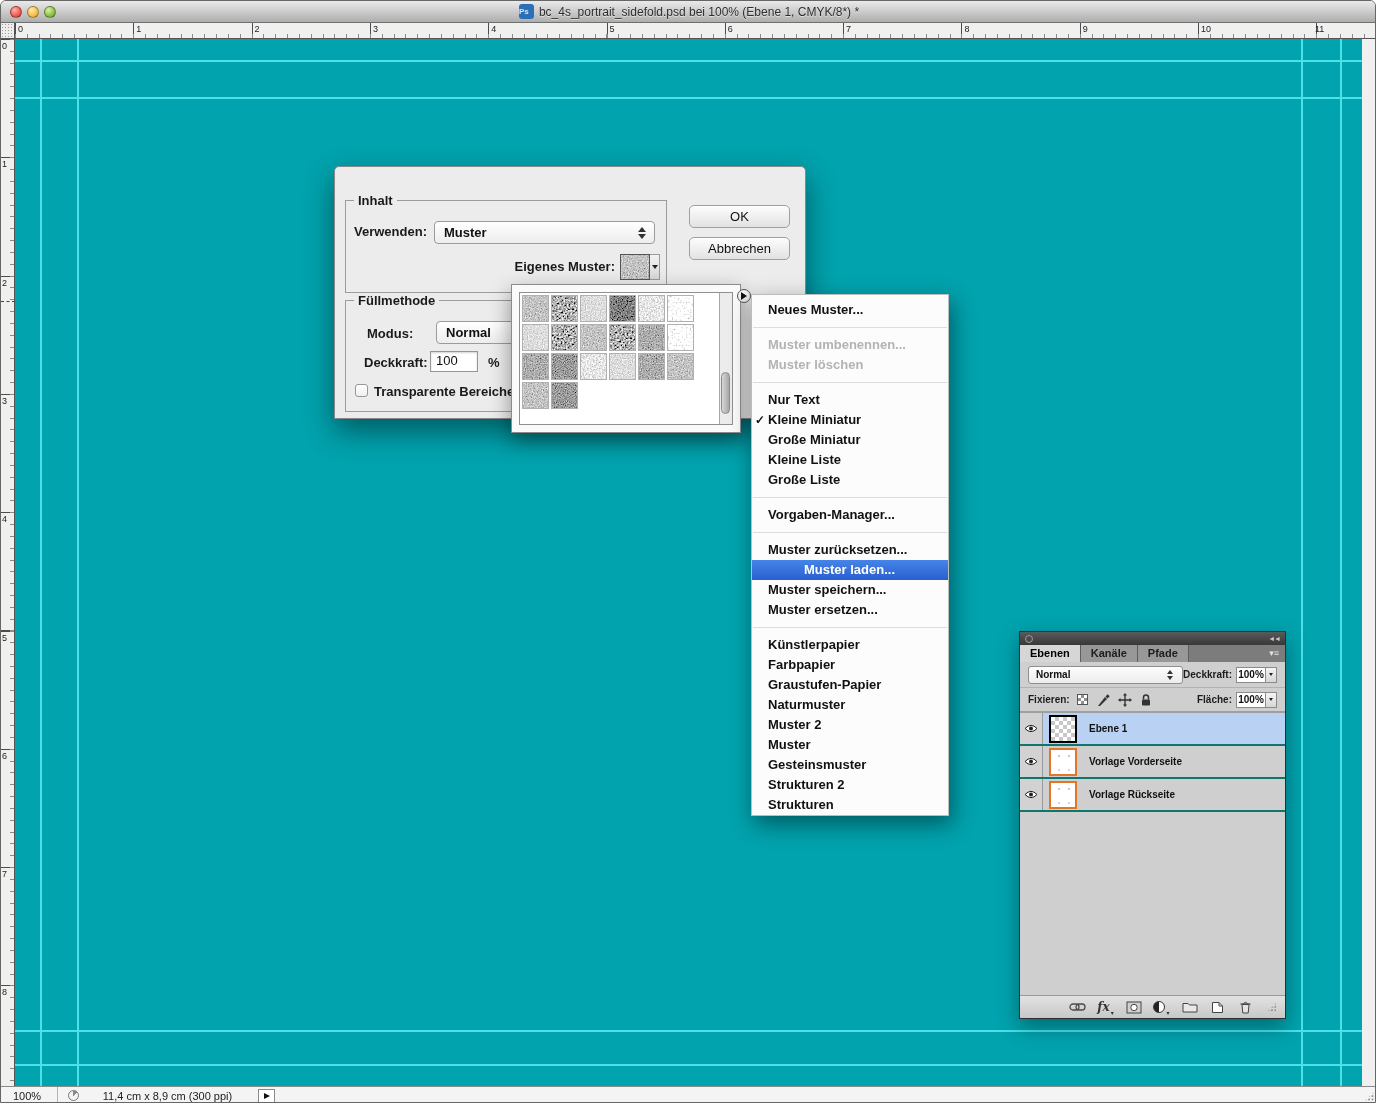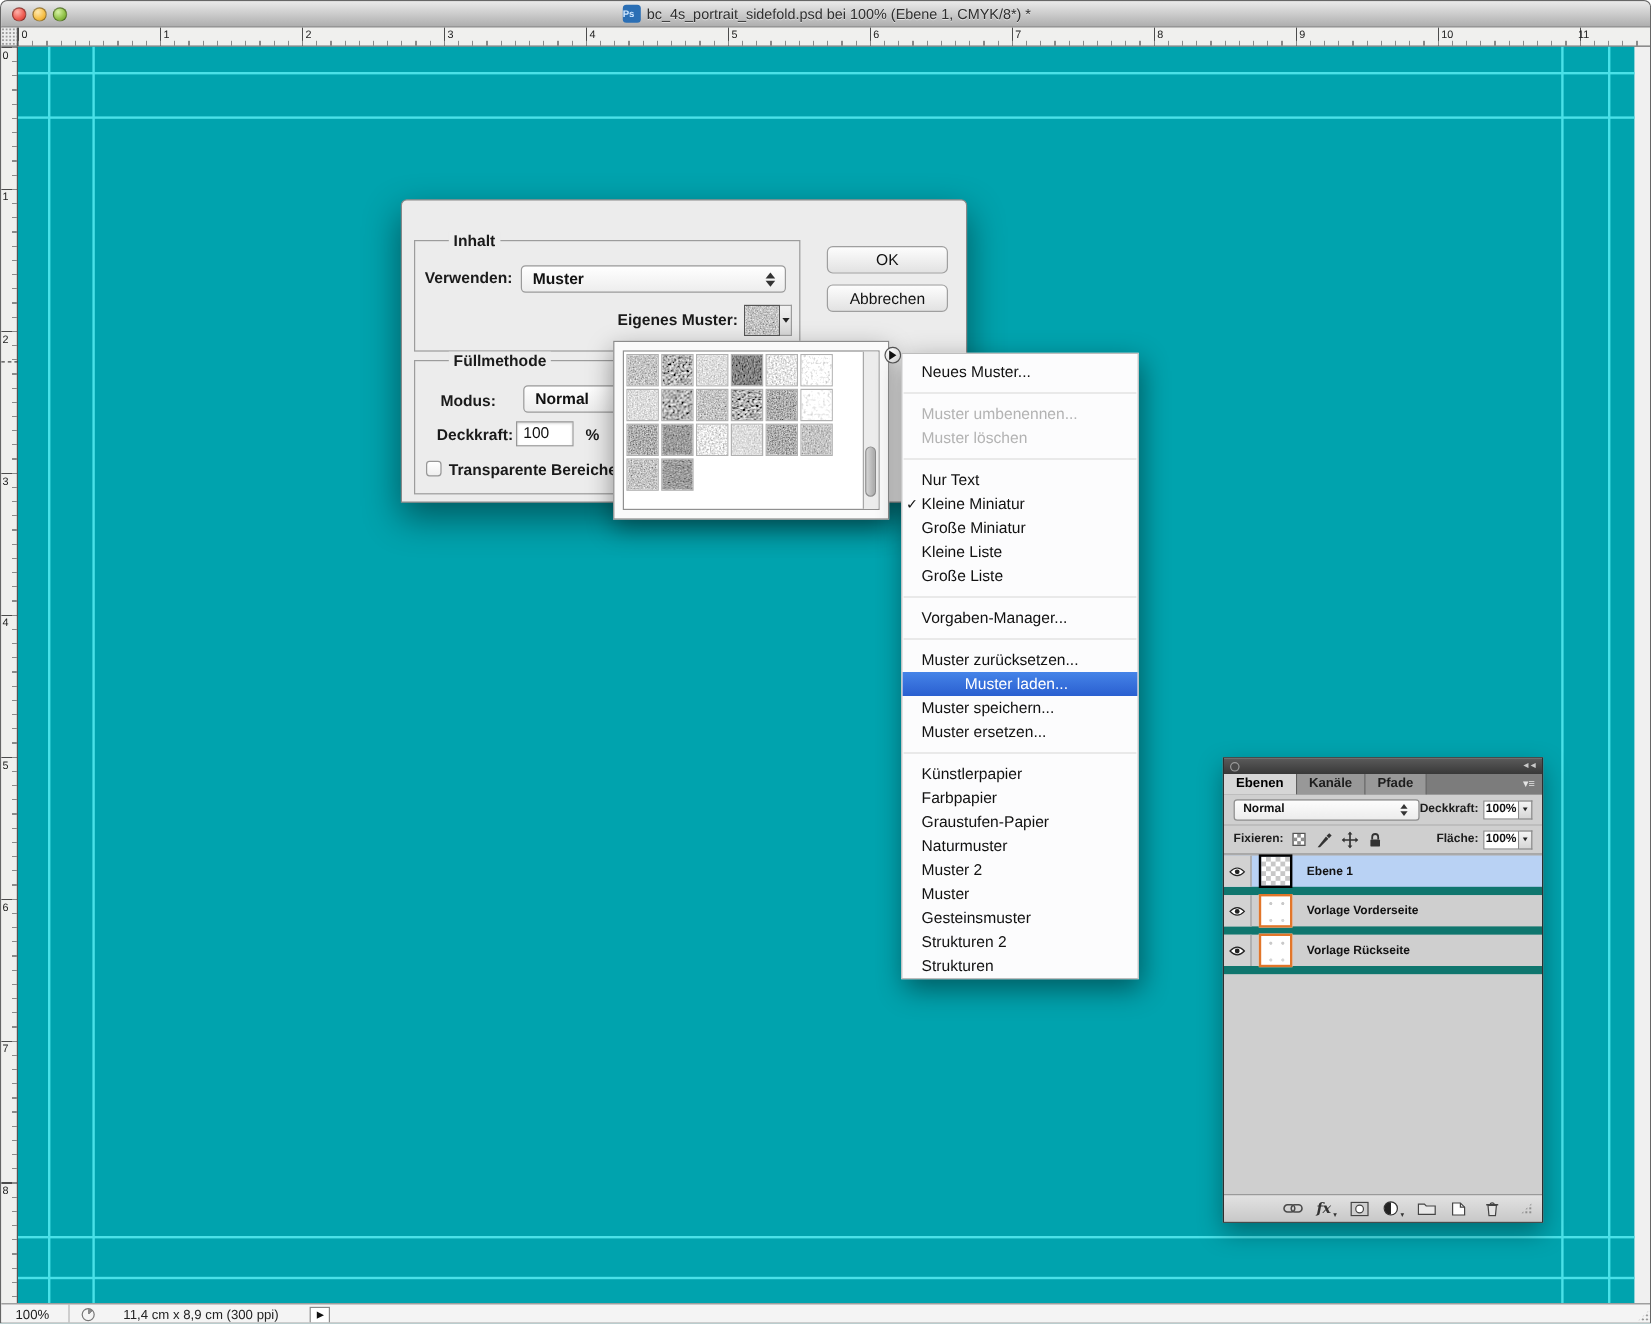--- a/index.html
+++ b/index.html
@@ -45,21 +45,21 @@
   .guide-v{position:absolute;top:0;width:2px;height:100%;background:#4ae1e8;}
   .guide-h{position:absolute;left:0;height:2px;width:100%;background:#4ae1e8;}
 
   
   .dialog{position:absolute;left:333px;top:165px;width:472px;height:253px;background:#ececec;
     border:1px solid #888;border-radius:5px 5px 0 0;box-shadow:0 12px 30px rgba(0,0,0,.45);}
   .dlg-title{position:absolute;left:0;top:0;width:100%;height:22px;border-radius:5px 5px 0 0;
     background:linear-gradient(#f5f5f5,#d0d0d0);border-bottom:1px solid #a8a8a8;
     font-size:13px;color:#7f7f7f;text-align:center;line-height:22px;}
   .fs{position:absolute;border:1px solid #9c9c9c;}
-  .fs-legend{position:absolute;top:-8px;left:8px;background:#ececec;padding:0 4px;font:700 13px "Liberation Sans",sans-serif;color:#1a1a1a;margin-left:20px;}
+  .fs-legend{position:absolute;top:-8px;left:8px;background:#ececec;padding:0 4px;font:700 13px "Liberation Sans",sans-serif;color:#1a1a1a;}
   .dlbl{position:absolute;font:700 13px "Liberation Sans",sans-serif;color:#1a1a1a;white-space:nowrap;}
   .combo{position:absolute;height:23px;border:1px solid #9b9b9b;border-radius:4px;
     background:linear-gradient(#ffffff,#ededed);display:flex;align-items:center;}
   .combo-text{font:700 13px "Liberation Sans",sans-serif;color:#111;margin-left:9px;flex:1;}
   .stepper{width:14px;margin-right:5px;display:flex;flex-direction:column;align-items:center;gap:2px;}
   .tri-up{width:0;height:0;border-left:4px solid transparent;border-right:4px solid transparent;border-bottom:5px solid #333;}
   .tri-down{width:0;height:0;border-left:4px solid transparent;border-right:4px solid transparent;border-top:5px solid #333;}
   .dlg-btn{position:absolute;width:101px;height:23px;border:1px solid #9f9f9f;border-radius:5px;
     background:linear-gradient(#fdfdfd,#e2e2e2);font-size:13px;color:#111;text-align:center;line-height:21px;}
   .swatch-btn{position:absolute;left:285px;top:87px;width:30px;height:26px;border:1px solid #555;background:#fff;overflow:hidden;}
@@ -79,21 +79,21 @@
   .pp-scrollbar{position:relative;width:13px;border-left:1px solid #a8a8a8;background:#ececec;}
   .pp-thumb{position:absolute;left:1px;width:9px;top:60%;height:32%;border:1px solid #8b8b8b;border-radius:5px;
     background:linear-gradient(90deg,#d6d6d6,#a8a8a8);}
   .flyout-btn{position:absolute;left:736px;top:288px;width:14px;height:14px;border-radius:50%;
     border:1px solid #555;background:radial-gradient(circle at 35% 30%,#fff,#d8d8d8);display:flex;align-items:center;justify-content:center;}
   .tri-right{width:0;height:0;border-top:4px solid transparent;border-bottom:4px solid transparent;border-left:6px solid #111;}
 
   
   .ctx-menu{position:absolute;left:750px;top:293px;width:198px;height:522px;background:#fcfcfd;
     border:1px solid #bdbdbd;box-shadow:3px 8px 22px rgba(0,0,0,.45);padding:5px 0;overflow:hidden;}
-  .menu-item{height:20px;line-height:20px;font-size:13px;color:#111;display:flex;white-space:nowrap;}
+  .menu-item{height:20px;line-height:20px;font-size:13px;color:#111;display:flex;white-space:nowrap;font-weight:bold;}
   .menu-item .check{width:16px;text-align:center;font-size:12px;flex:none;}
   .menu-item.disabled{color:#b3b3b3;}
   .menu-item.highlighted{background:linear-gradient(#4584e8,#2a5fd0);color:#fff;gap:36px;}
   .menu-sep{height:1px;background:#dcdcdc;margin:7px 1px;}
 
   
   .layers-panel{position:absolute;left:1018px;top:630px;width:267px;height:388px;border:1px solid #2f2f2f;
     background:#cfcfcf;box-shadow:0 8px 20px rgba(0,0,0,.35);display:flex;flex-direction:column;}
   .lp-header{height:13px;background:linear-gradient(#5a5a5a,#383838);display:flex;align-items:center;padding:0 5px;flex:none;}
   .lp-circle{width:8px;height:8px;border-radius:50%;border:1px solid #9b9b9b;background:#4a4a4a;}
@@ -115,38 +115,38 @@
   .vfield{width:30px;height:16px;border:1px solid #8b8b8b;background:#fff;font:700 10px/14px "Liberation Sans",sans-serif;
     text-align:center;color:#111;}
   .varrow{width:11px;height:16px;border:1px solid #8b8b8b;border-left:none;background:linear-gradient(#f4f4f4,#d6d6d6);
     display:flex;align-items:center;justify-content:center;}
   .varrow .mini-down{border-left-width:2.5px;border-right-width:2.5px;border-top-width:3.5px;}
   .fix-icons{display:flex;align-items:center;gap:7px;margin-left:6px;}
   .fix-ic{width:14px;height:14px;display:flex;align-items:center;justify-content:center;}
   .checker12{width:11px;height:11px;border:1px solid #555;
     background:conic-gradient(#8f8f8f 0 25%,#fff 0 50%,#8f8f8f 0 75%,#fff 0) 0 0/6px 6px;}
   .layer-list{flex:none;border-top:1px solid #9f9f9f;}
-  .layer-row{height:33px;border-bottom:7px solid #0f766e;display:flex;align-items:center;background:#cfcfcf;}
+  .layer-row{height:33px;border-bottom:2px solid #0f766e;display:flex;align-items:center;background:#cfcfcf;}
   .layer-row.selected{background:#b9d2f4;}
   .eye-cell{width:23px;align-self:stretch;border-right:1px solid #9a9a9a;background:#d2d2d2;
     display:flex;align-items:center;justify-content:center;flex:none;}
   .thumb{width:28px;height:28px;margin-left:6px;flex:none;}
   .thumb.checker{border:2px solid #000;
     background:conic-gradient(#c8c8c8 0 25%,#fff 0 50%,#c8c8c8 0 75%,#fff 0) 0 0/8px 8px;}
   .thumb.solid{border:1px solid #222;background:#00a3ae;}
   .thumb.template{border:2px solid #e2762a;background:#fff;
     background-image:radial-gradient(circle at 8px 6px,#c9c9c9 1px,transparent 1.6px),
                      radial-gradient(circle at 18px 6px,#c9c9c9 1px,transparent 1.6px),
                      radial-gradient(circle at 8px 20px,#d6d6d6 1px,transparent 1.6px),
                      radial-gradient(circle at 18px 20px,#d6d6d6 1px,transparent 1.6px);}
   .layer-name{margin-left:12px;font:700 10px "Liberation Sans",sans-serif;color:#111;}
   .lp-filler{flex:1;background:#cfcfcf;}
   .lp-footer{height:23px;flex:none;border-top:1px solid #9a9a9a;background:linear-gradient(#e2e2e2,#c8c8c8);
     display:flex;align-items:center;justify-content:flex-end;gap:11px;padding-right:8px;position:relative;}
-  .ft-ic{width:17px;height:17px;display:flex;align-items:center;justify-content:space-between;}
+  .ft-ic{width:17px;height:17px;display:flex;align-items:center;justify-content:center;}
   .fx-txt{font:italic 700 12px "DejaVu Serif",serif;color:#333;}
   .half-circle{width:12px;height:12px;border-radius:50%;border:1px solid #333;
     background:conic-gradient(from 180deg,#222 0 50%,#fff 0);}
   .mini-caret{font-size:6px;color:#333;margin-left:1px;align-self:flex-end;}
   .lp-grip{width:10px;height:10px;margin-left:2px;
     background-image:radial-gradient(#8f8f8f 36%,transparent 40%);background-size:3.3px 3.3px;
     clip-path:polygon(100% 0,100% 100%,0 100%);}
 
   
   .statusbar{position:absolute;left:0;top:1085px;width:1376px;height:18px;background:#f4f4f4;

